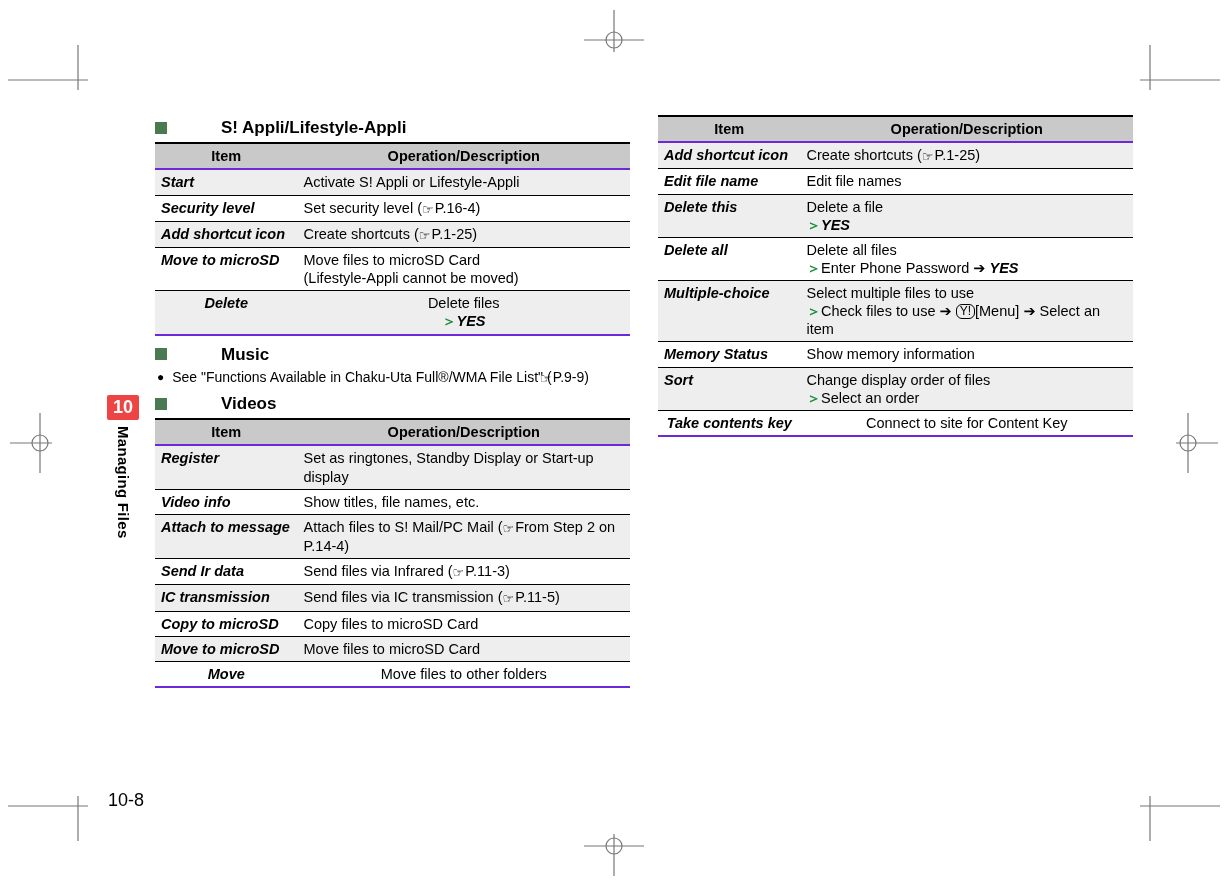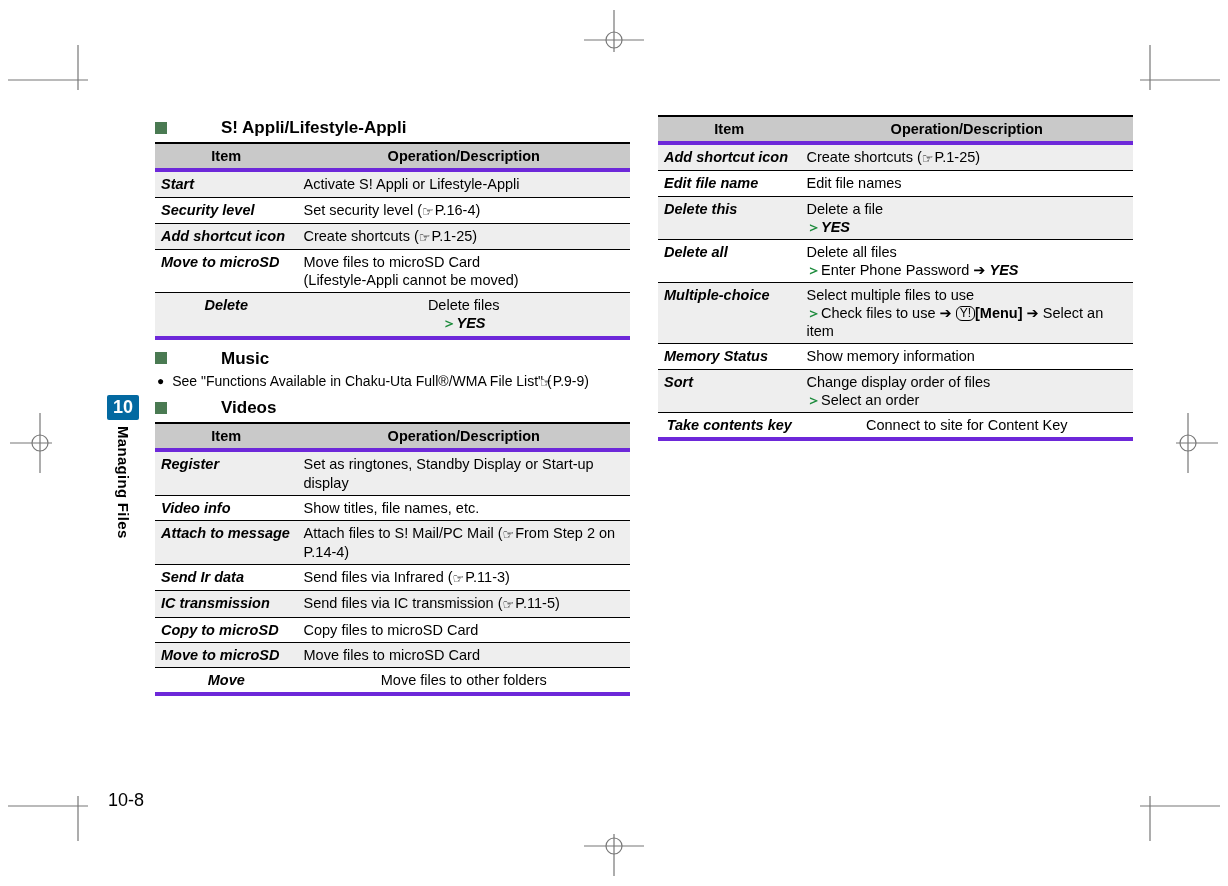--- a/index.html
+++ b/index.html
@@ -43,21 +43,21 @@
 
   
   .side-tab {
     position: absolute;
     top: 395px;
     left: 103px;
     width: 40px;
     text-align: center;
   }
   .side-tab .num {
-    background: #0369a1;
+    background: #ef4444;
     color: #fff;
     font-weight: bold;
     font-size: 18px;
     padding: 1px 4px;
     border-radius: 2px;
     display: inline-block;
     width: 24px;
   }
   .side-tab .label {
     writing-mode: vertical-rl;
@@ -105,21 +105,21 @@
     font-size: 14.5px;
     table-layout: fixed;
   }
   table.op th, table.op td {
     padding: 3px 6px 3px 6px;
     vertical-align: top;
     border-bottom: 1px solid #000;
     text-align: left;
   }
   table.op tr:last-child th,
-  table.op tr:last-child td { border-bottom: 4px solid #6d28d9; text-align: center; }
+  table.op tr:last-child td { border-bottom: 2px solid #6d28d9; text-align: center; }
   table.op thead th {
     background: #c9c9c9;
     font-weight: bold;
     text-align: center;
     border-top: 2px solid #000;
     border-bottom: 1px solid #000;
   }
   table.op tbody tr:nth-child(odd) th,
   table.op tbody tr:nth-child(odd) td { background: #eeeeee; }
   table.op tbody tr:nth-child(even) th,
@@ -146,21 +146,21 @@
     line-height: 1.2;
     vertical-align: 1px;
   }
   .ref-icon {
     display: inline-block;
     font-size: 13px;
     vertical-align: -1px;
     margin-right: 1px;
   }
   .arrow { font-family: Arial; }
-  .btn-label { font-weight: bold; }
+  .btn-label { font-weight: normal; }
 </style>
 </head>
 <body>
 
 <div class="mark crop-tl">
   <svg width="90" height="45">
       <path d="M0 35 H80 M70 0 V45" stroke="#777" stroke-width="1.2" fill="none"></path>
     </svg>
 </div>
 <div class="mark crop-bl">

